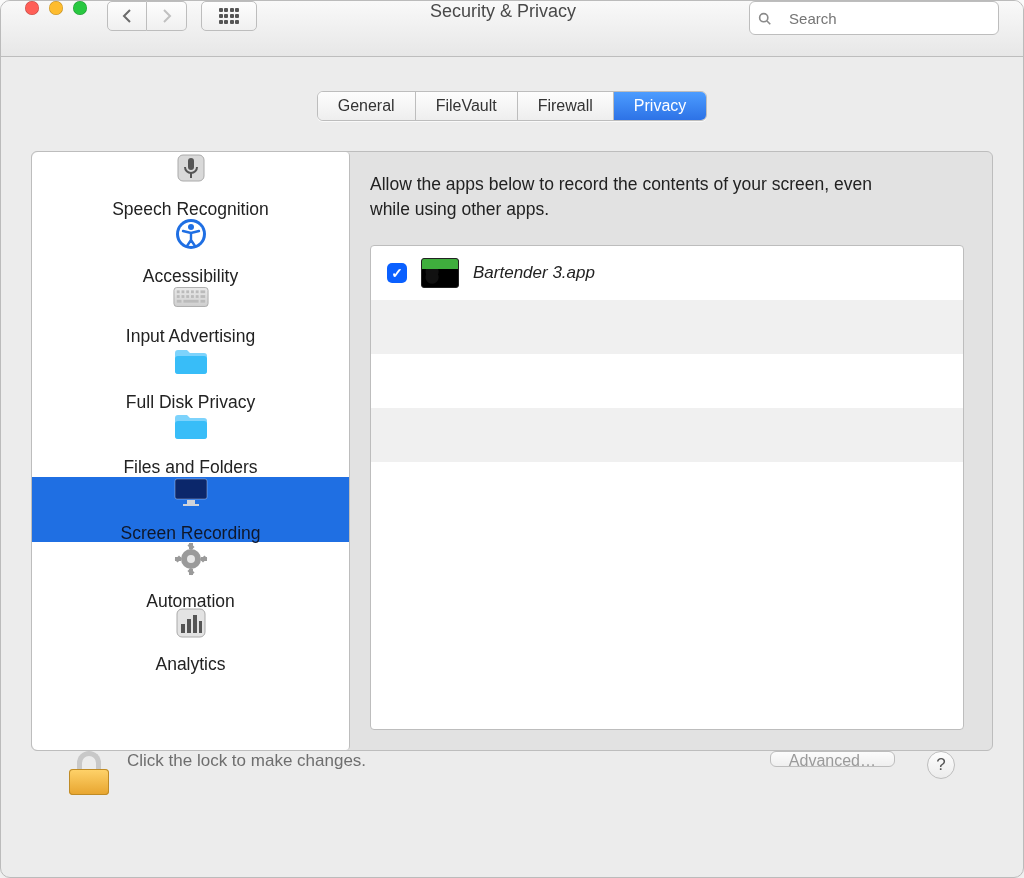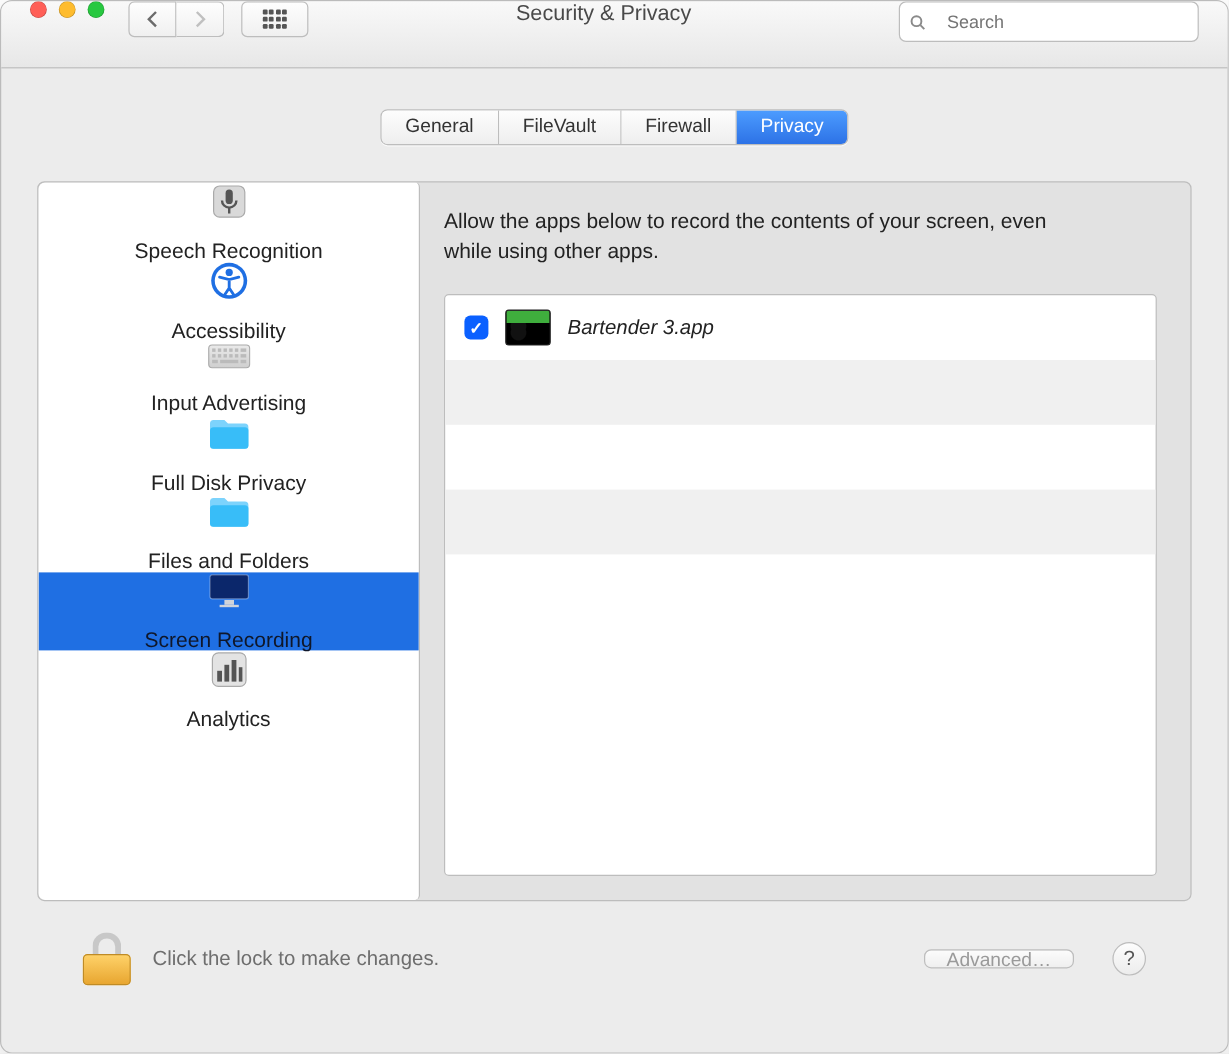--- a/index.html
+++ b/index.html
@@ -178,21 +178,21 @@
   .app-icon::after{ content:""; position:absolute; inset:0; background:
      linear-gradient(180deg,#3fae3d 2px, #3fae3d 10px, transparent 10px),
      radial-gradient(circle at 28% 65%, #111 6px, transparent 7px),
      radial-gradient(circle at 28% 45%, #111 6px, transparent 7px);
   }
   .app-name { font-size:17px; color:#222;font-style:italic; }
 
   
   .footer {
     height:95px;
-    display:flex; align-items:center;
+    display:flex; align-items:flex-start;
     padding: 0 38px;
     gap:18px;
   }
   .lock-icon { width:40px; height:44px; position:relative;}
   .lock-body { position:absolute; bottom:0; width:40px; height:26px; border-radius:4px;
     background:linear-gradient(#ffd36b,#e7a42e); box-shadow: inset 0 0 0 1px #bf8b26;}
   .lock-sh { position:absolute; top:0; left:8px; width:24px; height:22px; border:5px solid #c8c8c8; border-bottom:none; border-radius:14px 14px 0 0;}
   .footer-text{ font-size:17px; color:var(--text-dim); flex:1;}
   .adv-btn {
     height:16px; padding: 0 18px;
@@ -349,20 +349,41 @@
             <svg width="36" height="32" viewBox="0 0 36 32">
                 <rect x="2" y="3" width="32" height="20" rx="2" fill="#0b276b" stroke="#ffffff55"></rect>
                 <rect x="14" y="24" width="8" height="4" fill="#cfd3da"></rect>
                 <rect x="10" y="28" width="16" height="2" fill="#cfd3da"></rect>
               </svg>
           </span>
           <span>Screen Recording</span>
         </div>
         <div class="side-item">
           <span class="side-icon">
+            <svg width="34" height="34" viewBox="0 0 34 34">
+                <g fill="#9a9a9a">
+                  <circle cx="17" cy="17" r="10"></circle>
+                  <g transform="translate(17 17)">
+                    <rect x="-2" y="-16" width="4" height="6"></rect>
+                    <rect x="-2" y="10" width="4" height="6"></rect>
+                    <rect x="10" y="-2" width="6" height="4"></rect>
+                    <rect x="-16" y="-2" width="6" height="4"></rect>
+                    <rect x="7" y="-12" width="4" height="6" transform="rotate(45)"></rect>
+                    <rect x="7" y="-12" width="4" height="6" transform="rotate(135)"></rect>
+                    <rect x="7" y="-12" width="4" height="6" transform="rotate(225)"></rect>
+                    <rect x="7" y="-12" width="4" height="6" transform="rotate(315)"></rect>
+                  </g>
+                </g>
+                <circle cx="17" cy="17" r="4" fill="#e6e6e6"></circle>
+              </svg>
+          </span>
+          <span>Automation</span>
+        </div>
+        <div class="side-item">
+          <span class="side-icon">
             <svg width="32" height="32" viewBox="0 0 32 32">
                 <rect x="2" y="2" width="28" height="28" rx="5" fill="#e3e3e3" stroke="#aaa"></rect>
                 <rect x="6" y="17" width="4" height="9" fill="#555"></rect>
                 <rect x="12" y="12" width="4" height="14" fill="#555"></rect>
                 <rect x="18" y="8" width="4" height="18" fill="#555"></rect>
                 <rect x="24" y="14" width="3" height="12" fill="#555"></rect>
               </svg>
           </span>
           <span>Analytics</span>
         </div>

